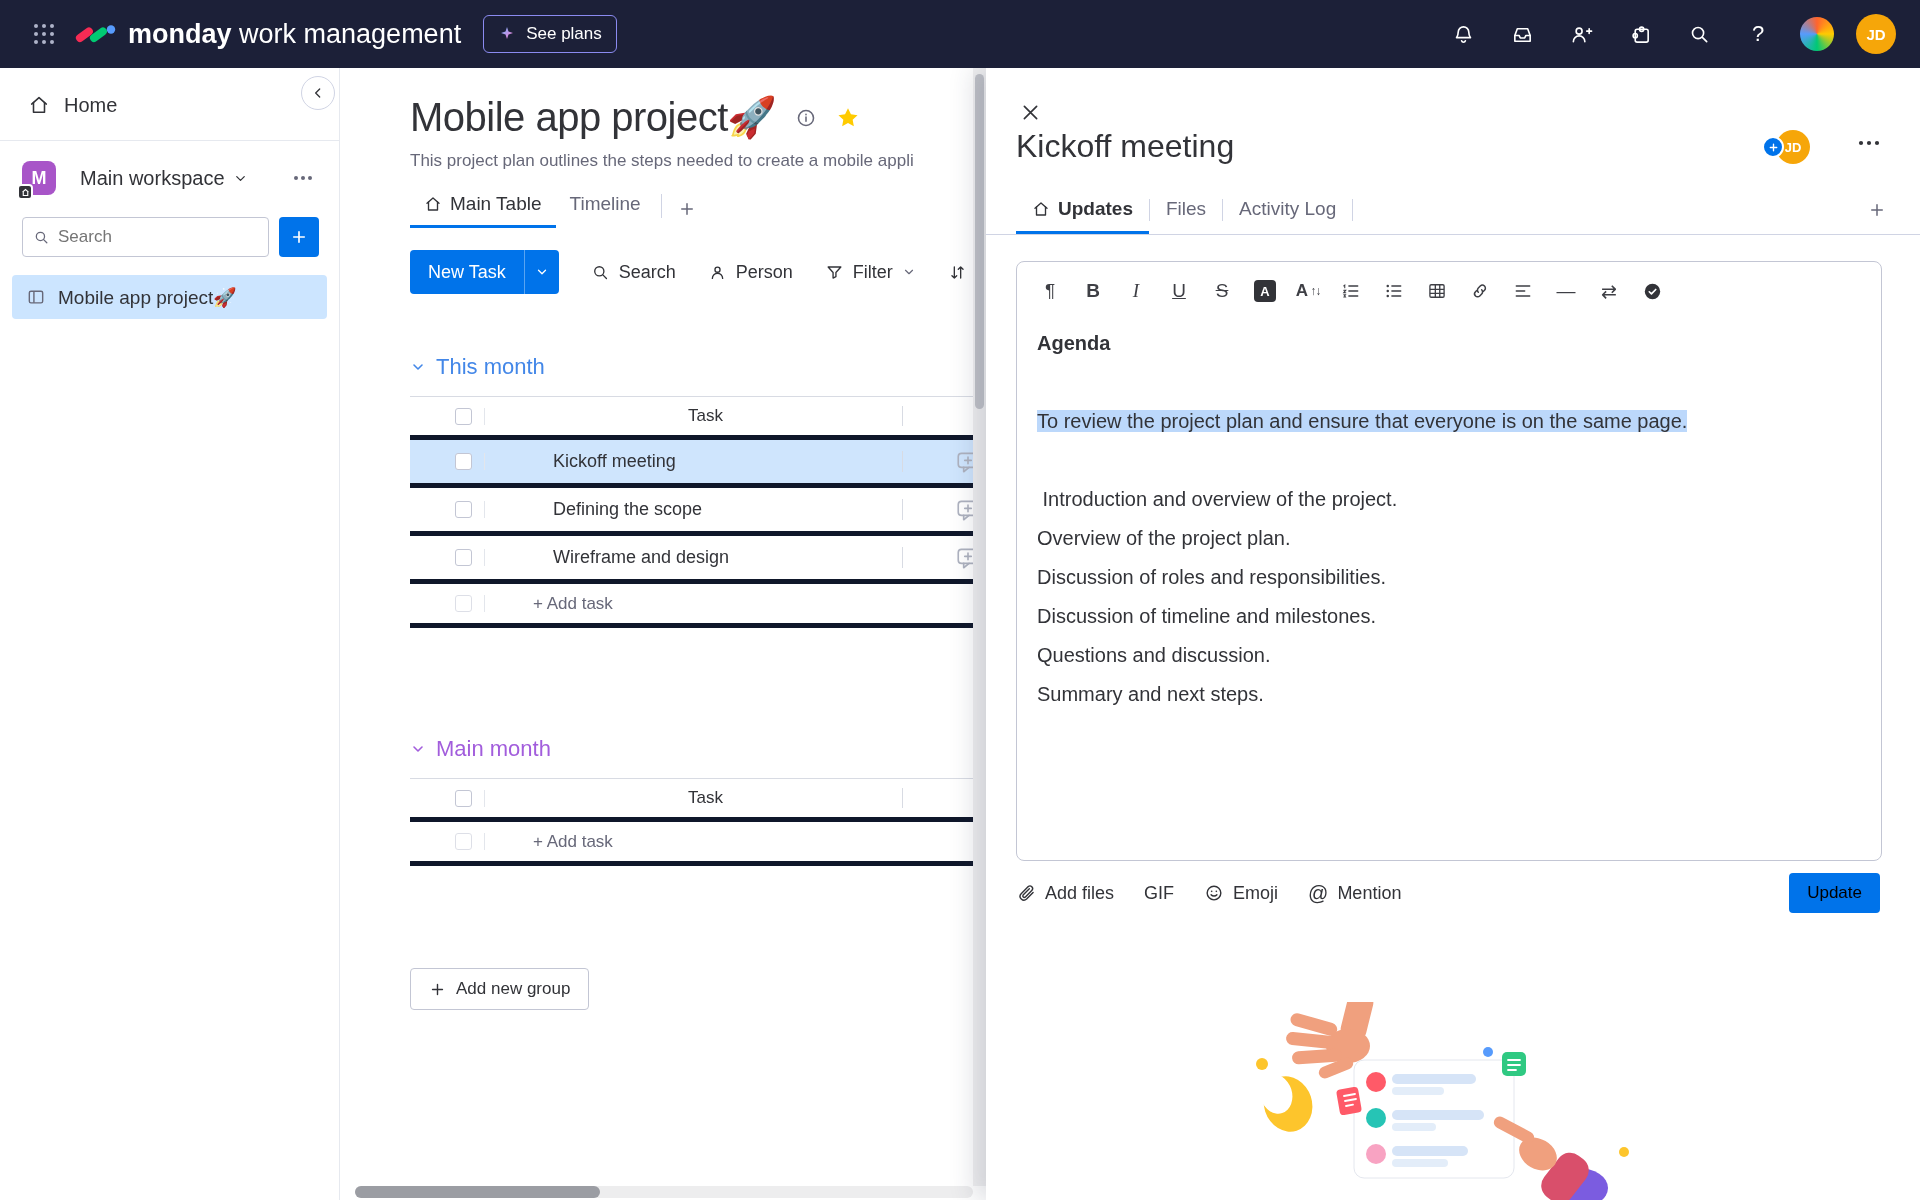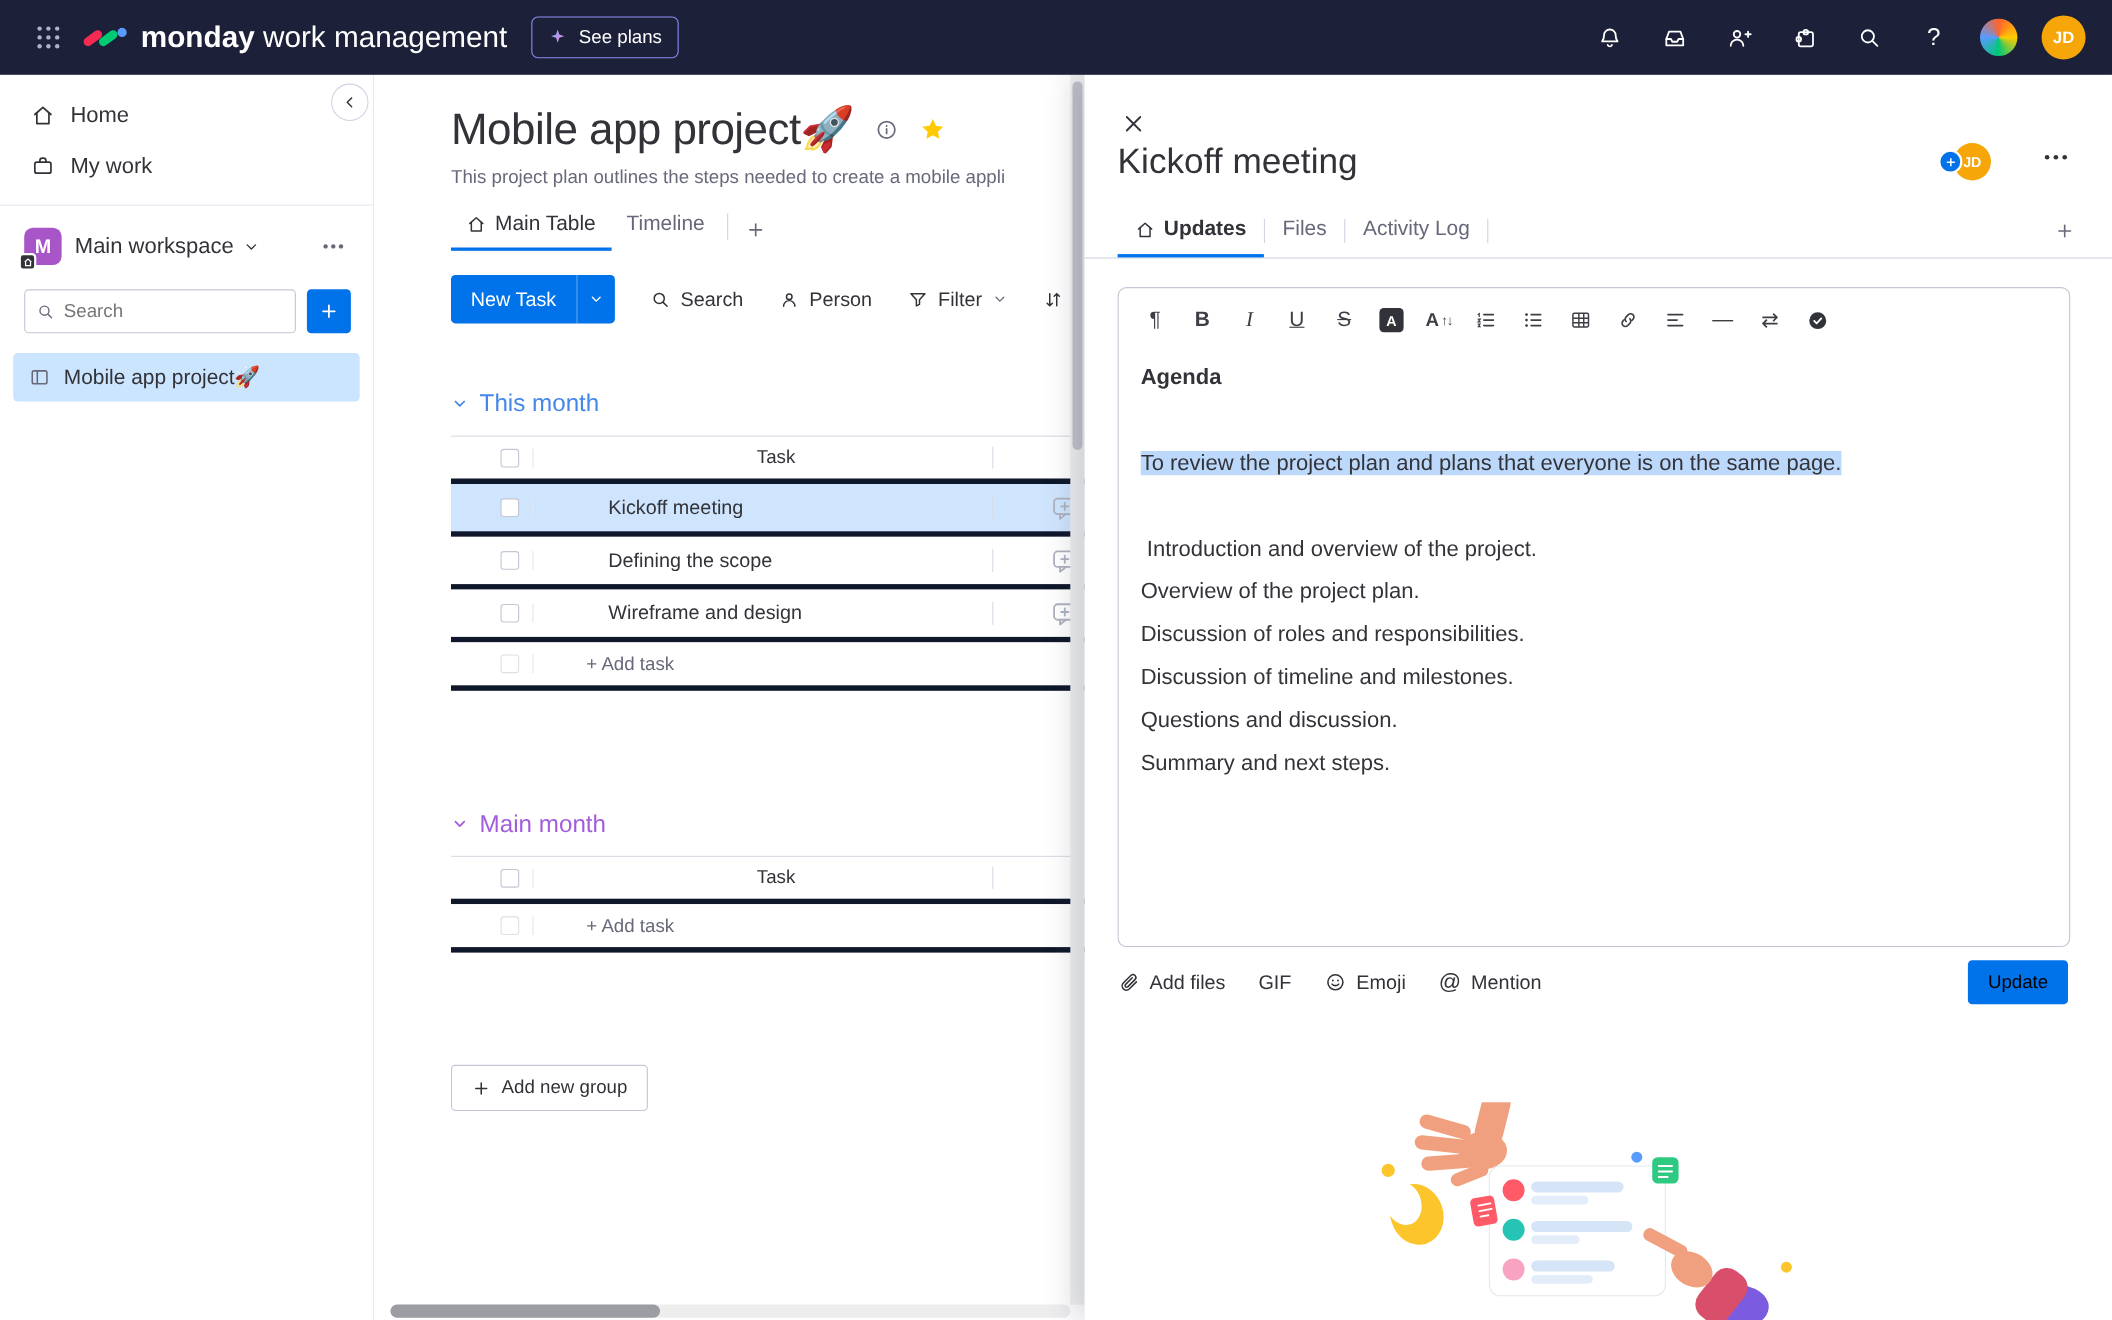--- a/index.html
+++ b/index.html
@@ -24,21 +24,21 @@
 
   
   .sidebar { position:absolute; top:68px; left:0; width:340px; bottom:0; background:#fff; border-right:1px solid #e6e9ef; z-index:10; }
   .sb-nav { padding-top:14px; }
   .sb-item { display:flex; align-items:center; gap:14px; height:46px; padding-left:28px; font-size:20px; cursor:pointer; color:#323338; }
   .sb-collapse { position:absolute; top:8px; right:4px; width:34px; height:34px; border:1px solid #d0d4e4; border-radius:50%; background:#fff; display:flex; align-items:center; justify-content:center; cursor:pointer; }
   .sb-divider { height:1px; background:#e6e9ef; margin-top:12px; }
   .sb-workspace { display:flex; align-items:center; height:58px; padding:0 20px 0 22px; margin-top:8px; cursor:pointer; }
   .ws-avatar { position:relative; width:34px; height:34px; border-radius:8px; background:#a855c8; color:#fff; font-weight:700; font-size:18px; display:flex; align-items:center; justify-content:center; }
   .ws-avatar-badge { position:absolute; left:-5px; bottom:-5px; width:16px; height:16px; border-radius:4px; background:#323338; border:2px solid #fff; display:flex; align-items:center; justify-content:center; }
-  .ws-name { margin-left:12px; font-size:20px; font-weight:500; }
+  .ws-name { margin-left:24px; font-size:20px; font-weight:500; }
   .ws-caret { margin-left:8px; }
   .ws-dots { margin-left:auto; cursor:pointer; padding:6px; }
   .sb-search-row { display:flex; align-items:center; gap:10px; padding:10px 20px 0 22px; }
   .sb-search { flex:1; height:40px; border:1px solid #c3c6d4; border-radius:4px; display:flex; align-items:center; padding-left:10px; gap:8px; background:#fff; }
   .sb-search input { border:none; outline:none; font-size:17px; width:100%; font-family:"Liberation Sans", sans-serif; color:#323338; background:transparent; }
   .sb-add { width:40px; height:40px; border-radius:4px; background:#0073ea; display:flex; align-items:center; justify-content:center; cursor:pointer; border:none; }
   .sb-board { margin:18px 12px 0 12px; height:44px; background:#cce5ff; border-radius:4px; display:flex; align-items:center; gap:12px; padding-left:14px; font-size:19px; cursor:pointer; }
 
   
   .main { position:absolute; left:340px; top:68px; right:0; bottom:0; background:#fff; }
@@ -224,29 +224,20 @@
     <nav class="sb-nav">
       <div class="sb-item">
         <span>
           <svg width="22" height="22" viewBox="0 0 24 24" fill="none" stroke="#323338" stroke-width="1.7" stroke-linecap="round" stroke-linejoin="round">
             <path d="M4 11l8-7 8 7"></path>
               <path d="M6 9.3V20h12V9.3"></path>
           </svg>
         </span>
         <span>Home</span>
       </div>
-      <div class="sb-item">
-        <span>
-          <svg width="22" height="22" viewBox="0 0 24 24" fill="none" stroke="#323338" stroke-width="1.7" stroke-linecap="round" stroke-linejoin="round">
-            <rect x="4" y="8" width="16" height="11" rx="2"></rect>
-            <path d="M9 8V6.5A2.5 2.5 0 0 1 11.5 4h1A2.5 2.5 0 0 1 15 6.5V8"></path>
-          </svg>
-        </span>
-        <span>My work</span>
-      </div>
     </nav>
     <div class="sb-divider"></div>
 
     <div class="sb-workspace">
       <div class="ws-avatar">
         <span>M</span>
         <span class="ws-avatar-badge">
           <svg width="9" height="9" viewBox="0 0 24 24" fill="none" stroke="#fff" stroke-width="3">
               <path d="M4 11l8-7 8 7M6 9.3V20h12V9.3"></path>
             </svg>
@@ -619,21 +610,21 @@
           <svg width="21" height="21" viewBox="0 0 24 24">
               <circle cx="12" cy="12" r="8.8" fill="#323338"></circle>
               <path d="M8.3 12.3l2.5 2.5 4.9-5.1" fill="none" stroke="#fff" stroke-width="1.9" stroke-linecap="round" stroke-linejoin="round"></path>
             </svg>
         </div>
       </div>
 
       <div class="ed-content">
         <div class="ed-line ed-heading">Agenda</div>
         <div class="ed-line">&nbsp;</div>
-        <div class="ed-line"><span class="hl">To review the project plan and plans that everyone is on the same page.</span></div>
+        <div class="ed-line"><span class="hl">To review the project plan and ensure that everyone is on the same page.</span></div>
         <div class="ed-line">&nbsp;</div>
         <div class="ed-line"> Introduction and overview of the project.</div>
         <div class="ed-line">Overview of the project plan.</div>
         <div class="ed-line">Discussion of roles and responsibilities.</div>
         <div class="ed-line">Discussion of timeline and milestones.</div>
         <div class="ed-line">Questions and discussion.</div>
         <div class="ed-line">Summary and next steps.</div>
       </div>
     </div>
 

